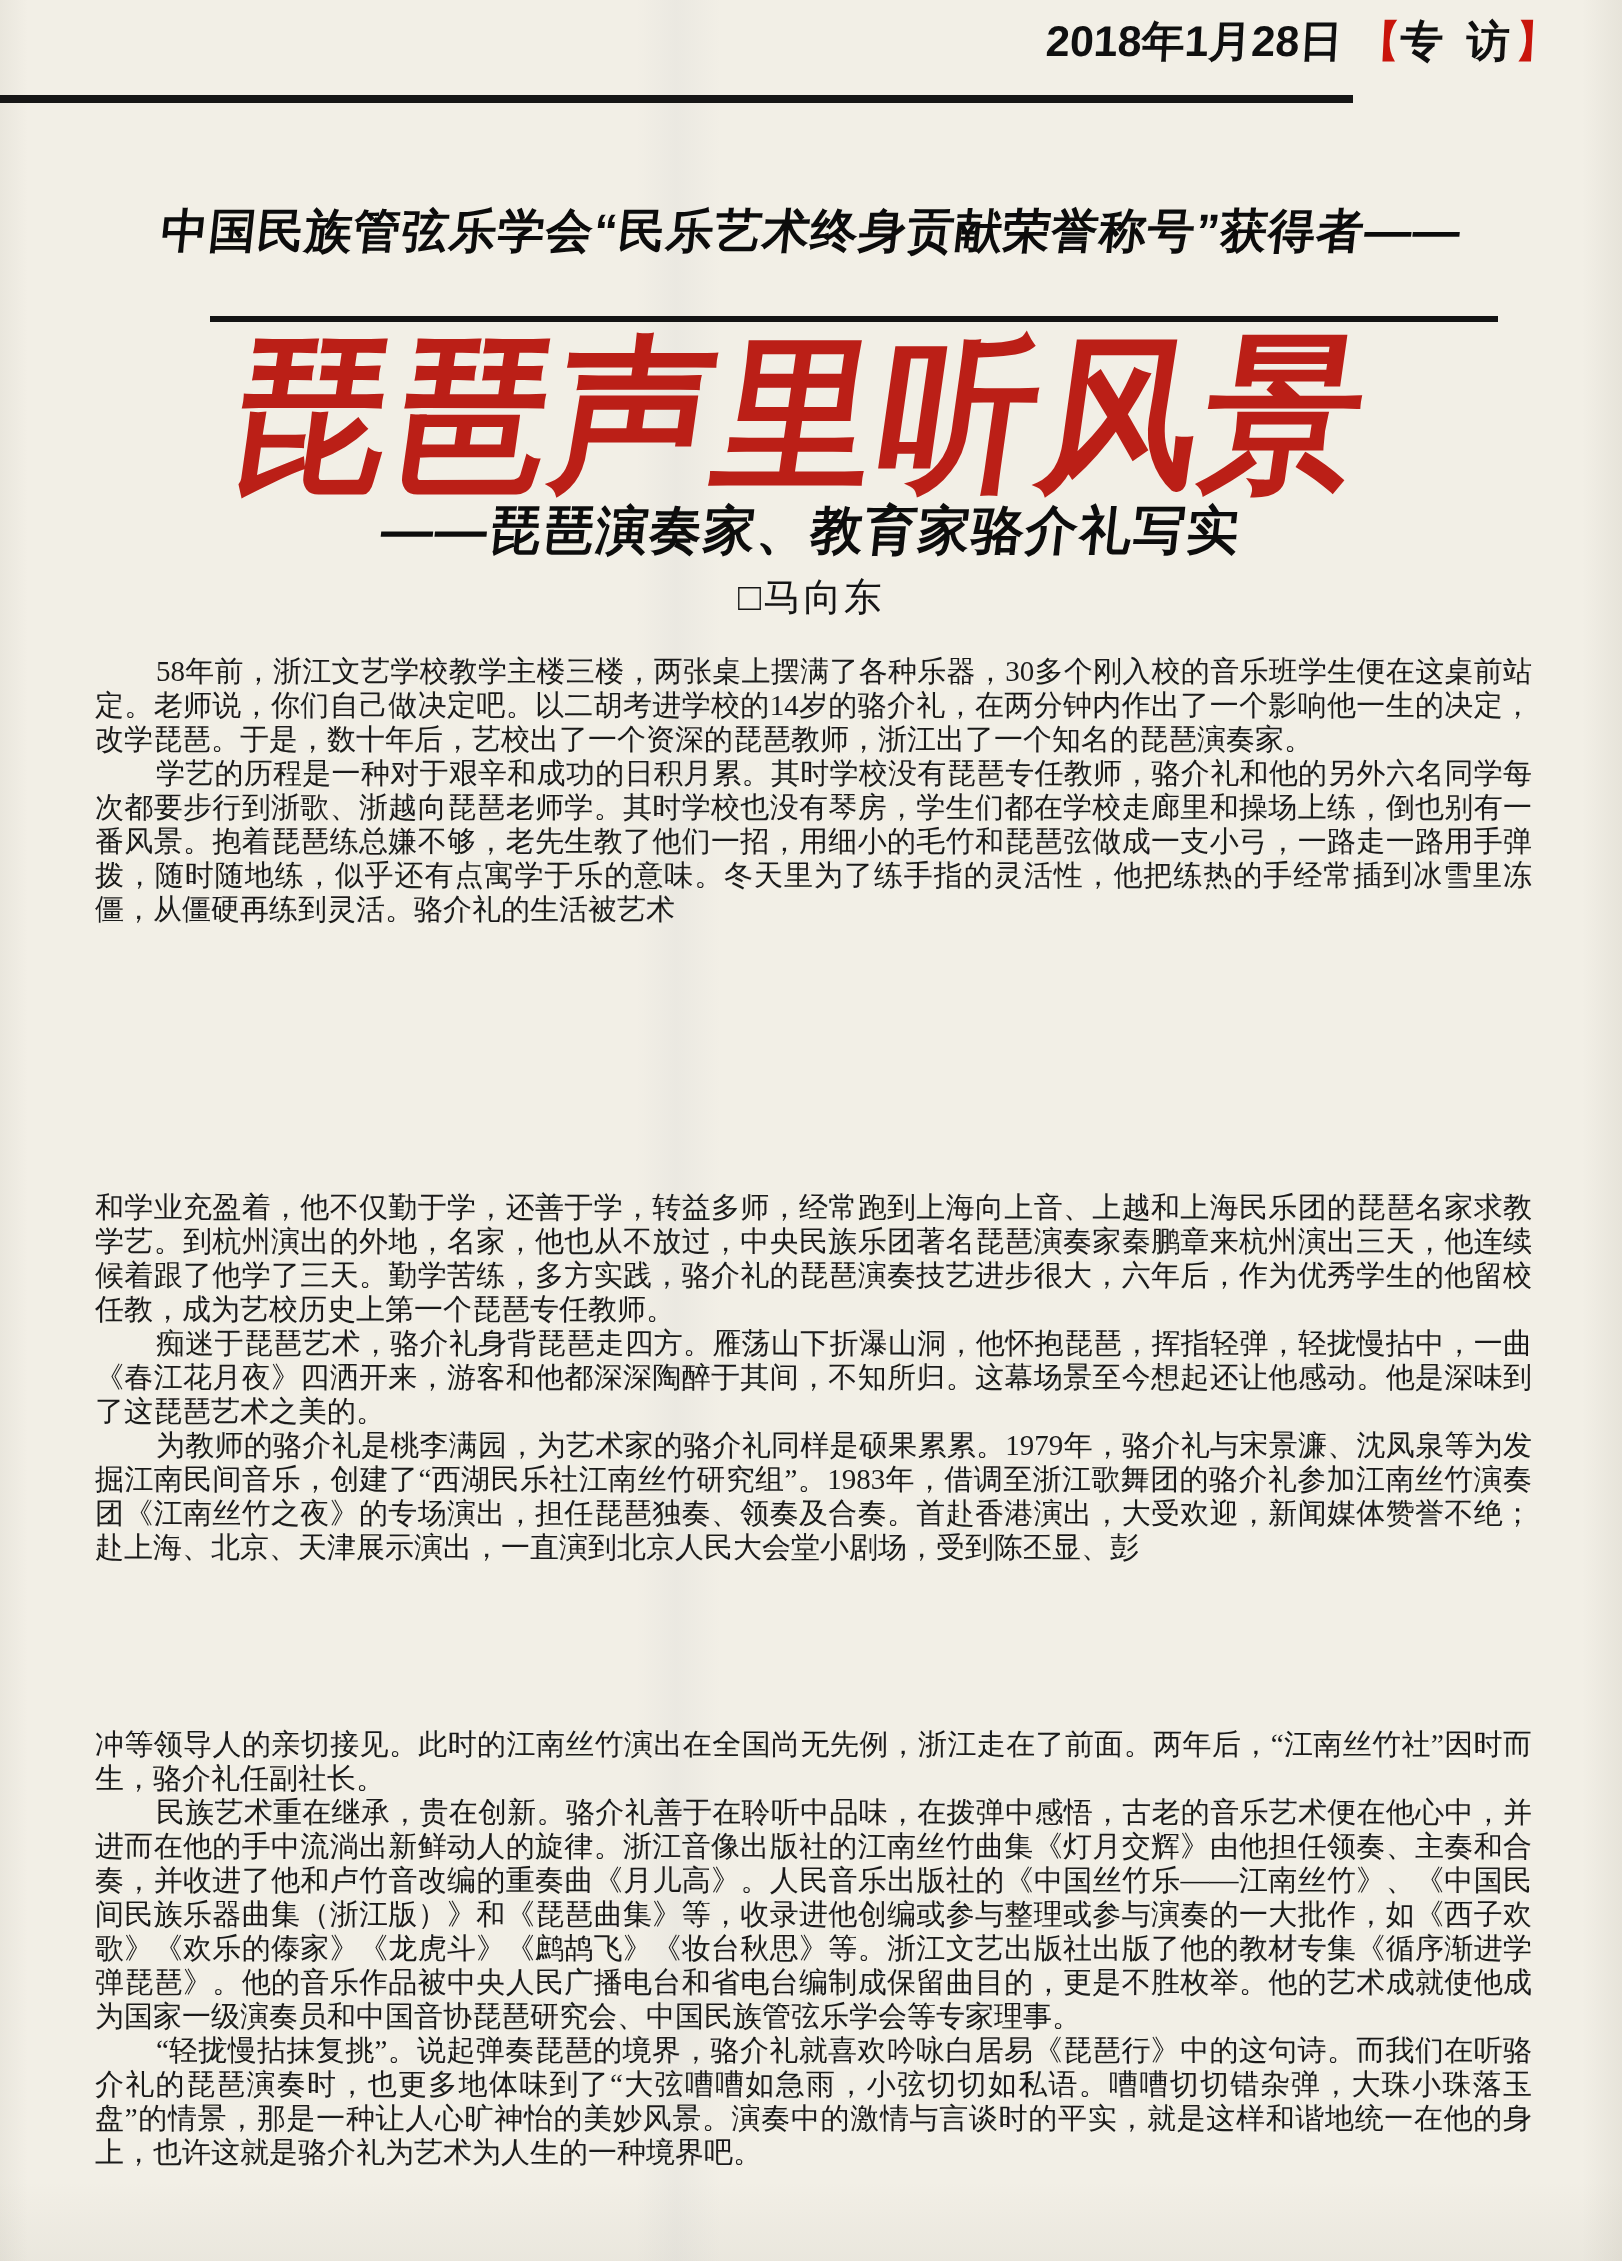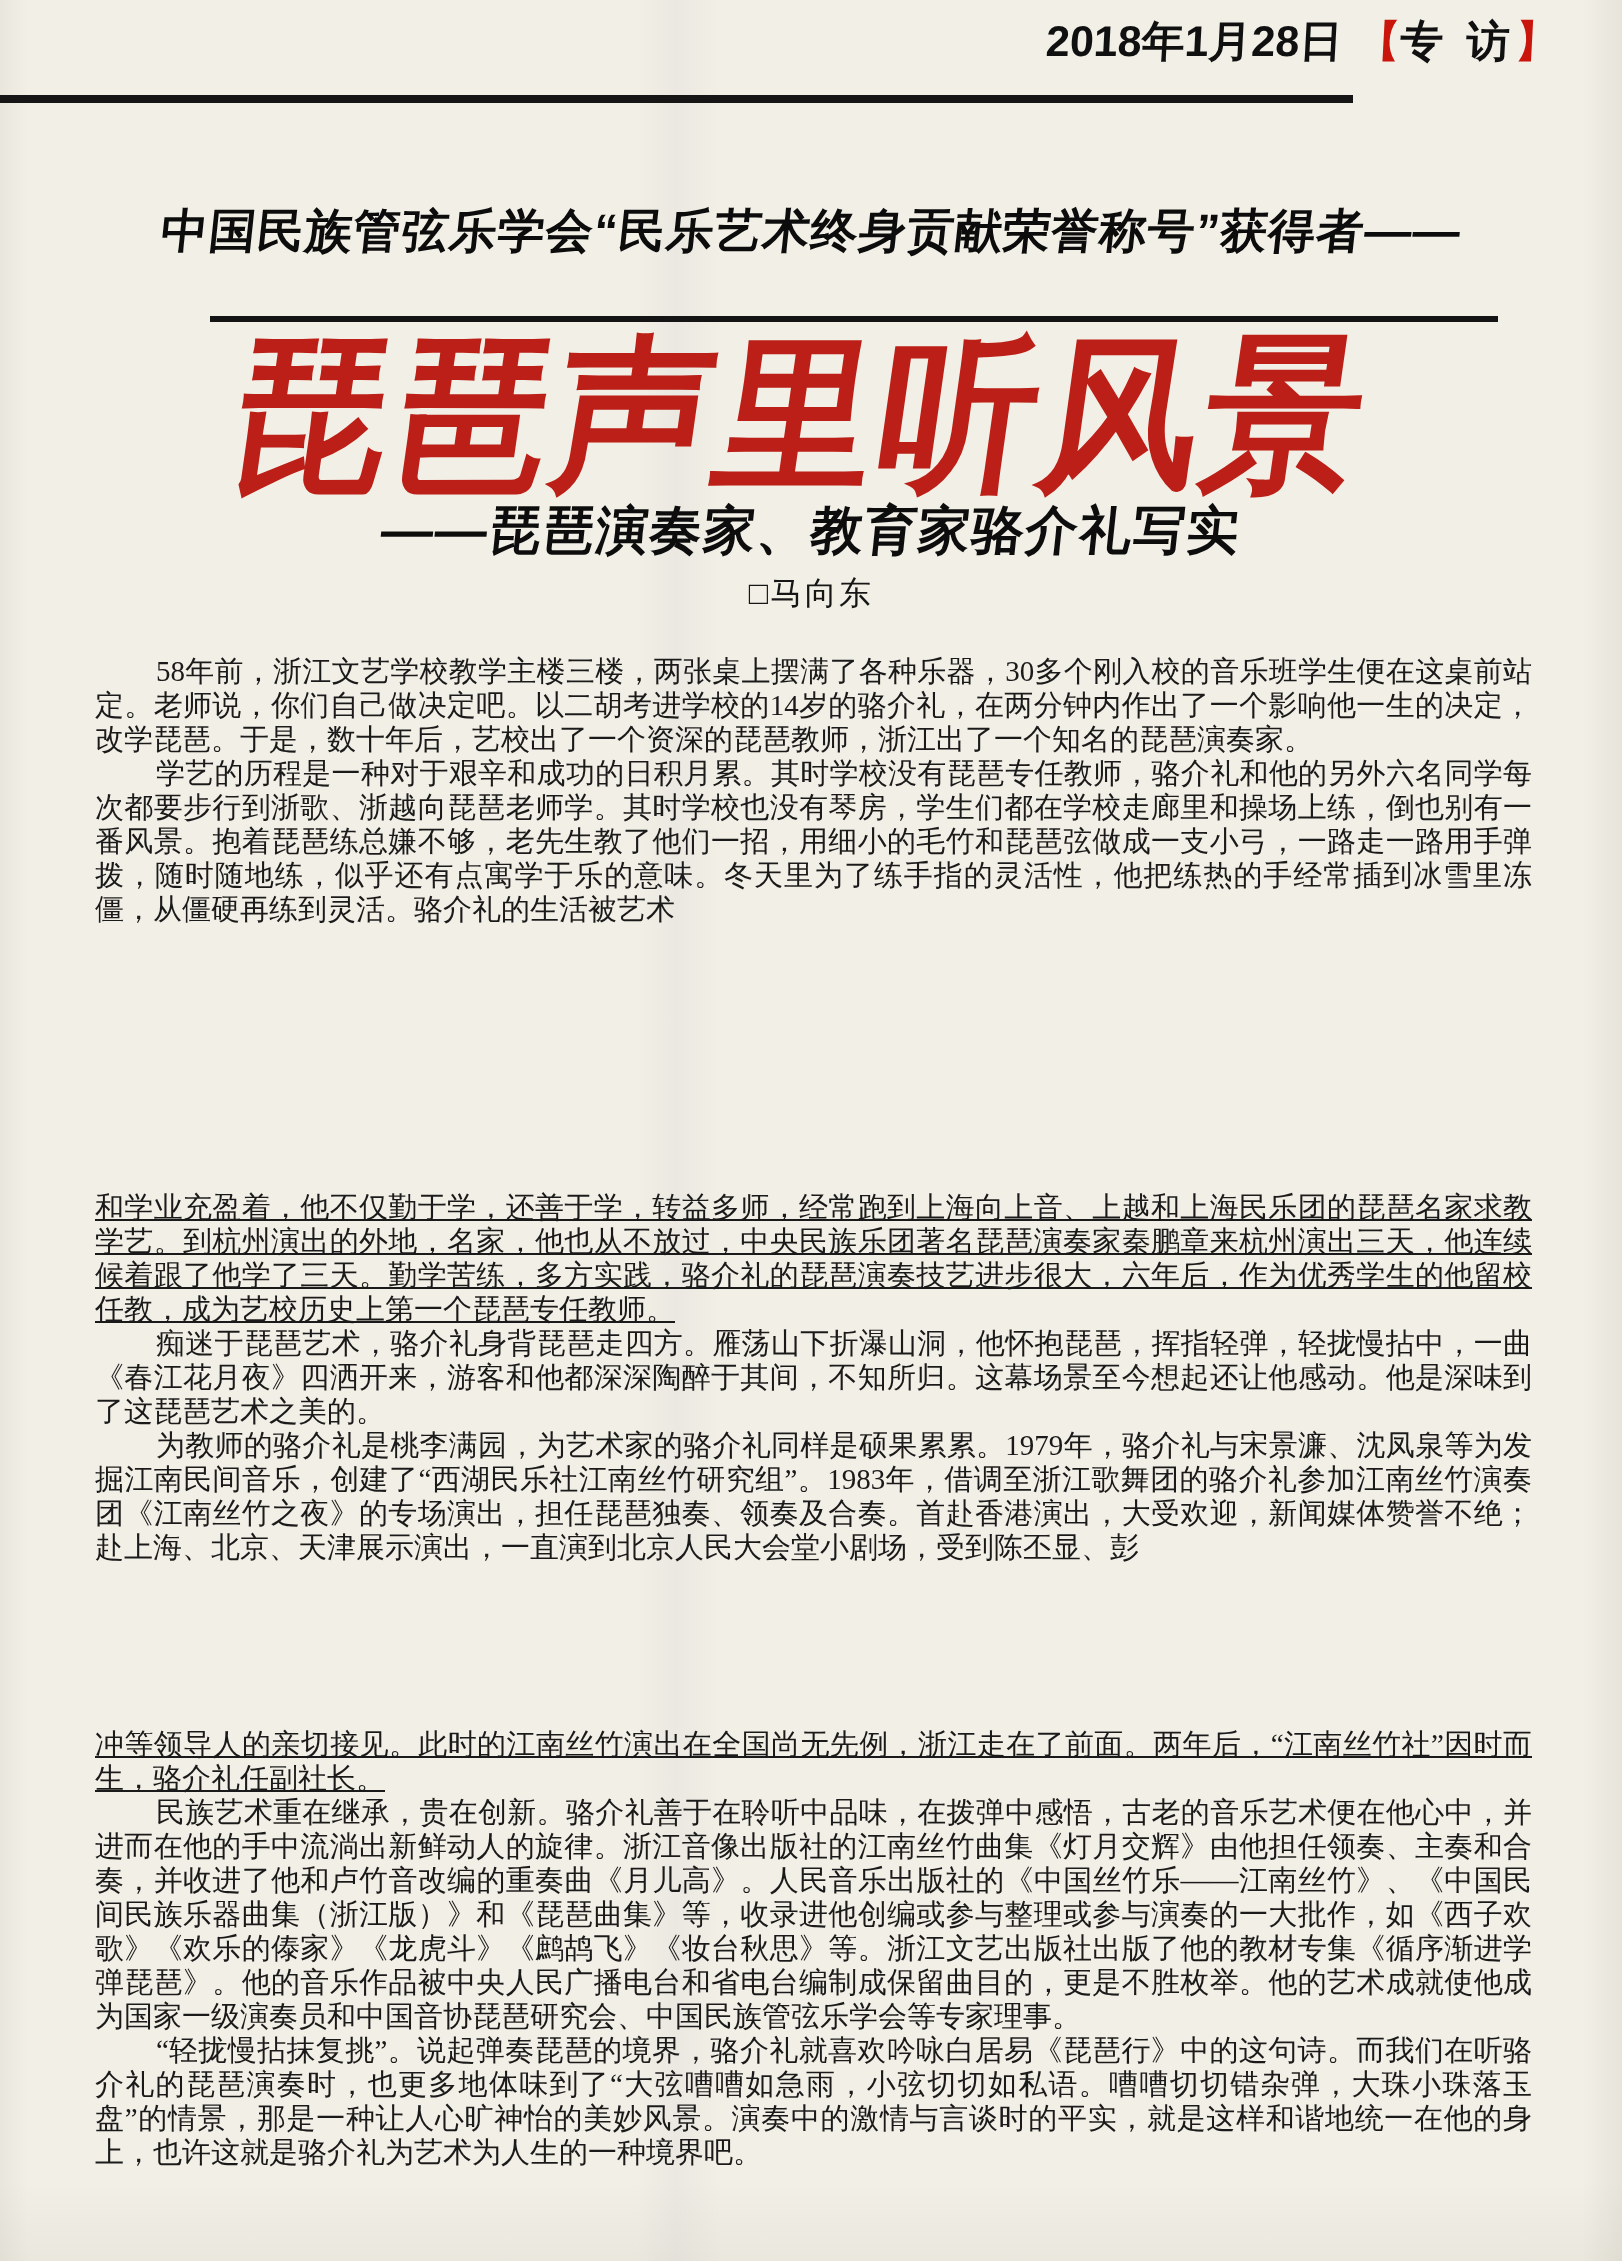--- a/index.html
+++ b/index.html
@@ -54,34 +54,34 @@
     position:absolute; top:496px; left:0; width:100%;
     text-align:center;
     font-family:"Liberation Sans", sans-serif;
     font-weight:900; font-size:52px; color:#0d0d0d;
     letter-spacing:1.7px; transform:skewX(-6deg);
     white-space:nowrap;
   }
   .author{
     position:absolute; top:572px; left:0; width:100%;
     text-align:center;
-    font-size:32px; color:#161616; letter-spacing:2.3px;
+    font-size:38px; color:#161616; letter-spacing:2.3px;
   }
   .columns{
     position:absolute; top:654px; left:95px; width:1437px; height:1584px;
     display:flex; gap:25px; overflow:hidden;flex-direction:column;
   }
   .colm{
     flex:1 1 0; min-width:0;
     font-size:29px; line-height:34px;
     text-align:justify; text-justify:inter-ideograph;
     color:#1a1a1a;
   }
   .colm p{ margin:0; text-indent:2.1em; }
-  .colm p.noindent{ text-indent:0;text-decoration:underline; }
+  .colm p.noindent{ text-indent:0; }
 </style>
 </head>
 <body>
 
 <div class="page">
 
   <div class="masthead-date">
     <span>2018年1月28日</span><span class="bracket left" style="color: rgb(201, 21, 12);">【</span><span class="section">专 访</span><span class="bracket" style="color: rgb(201, 21, 12);">】</span>
   </div>
 

